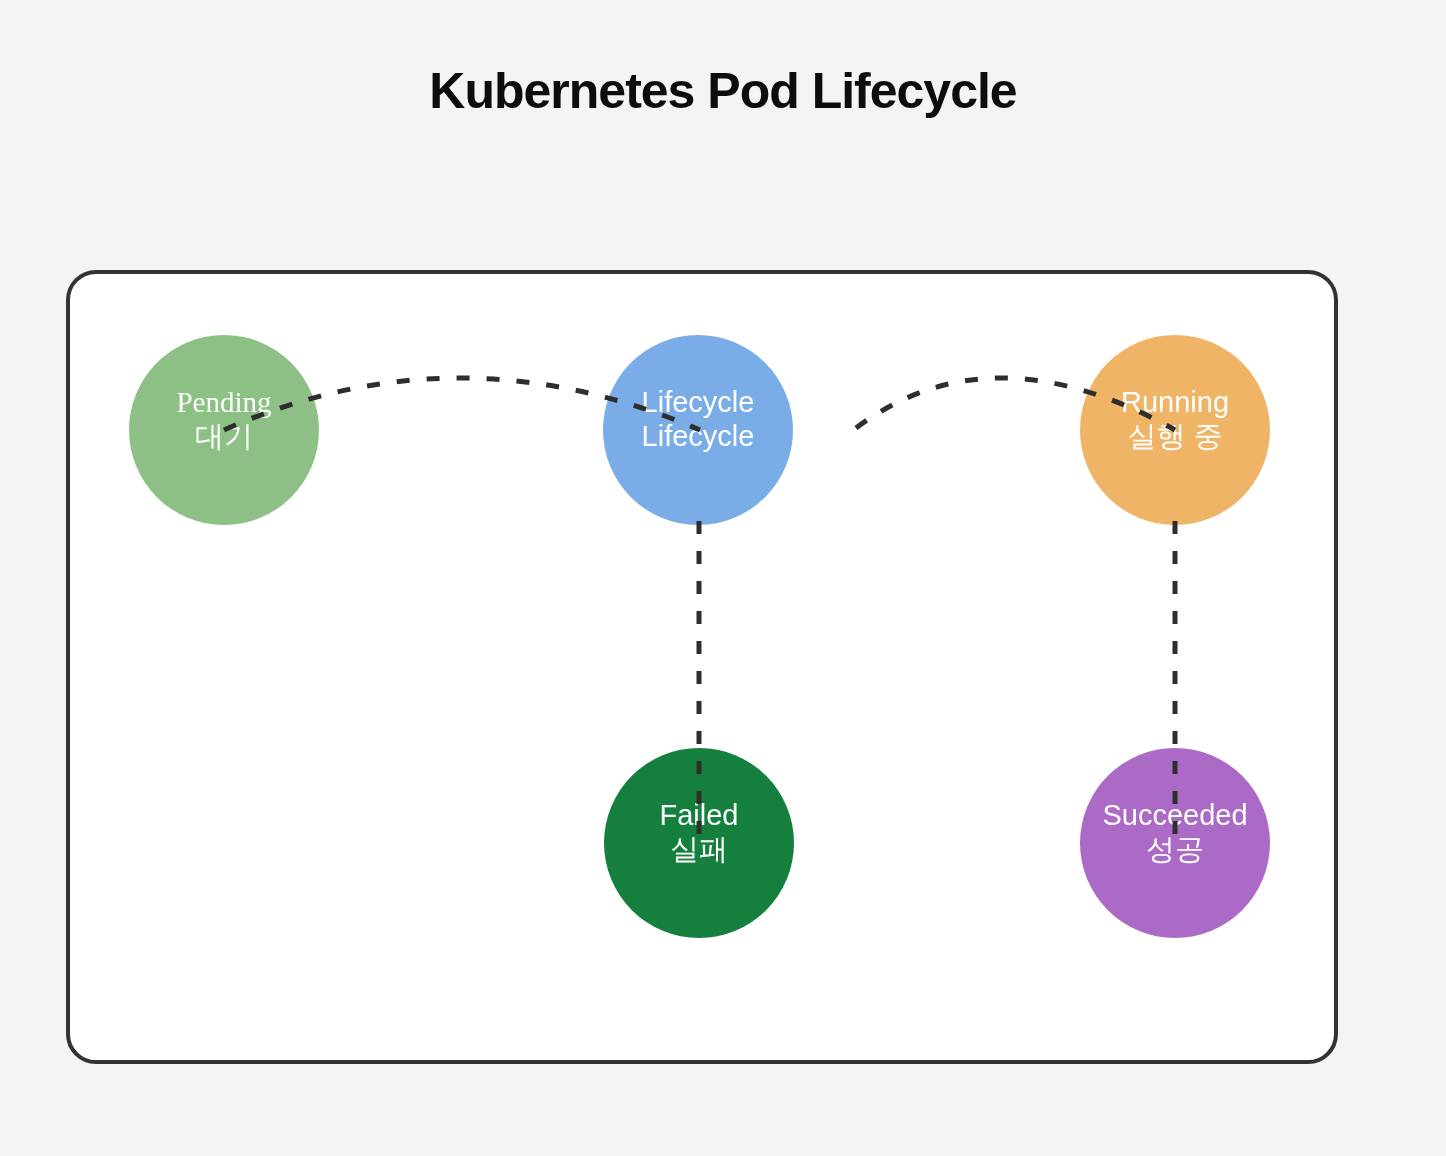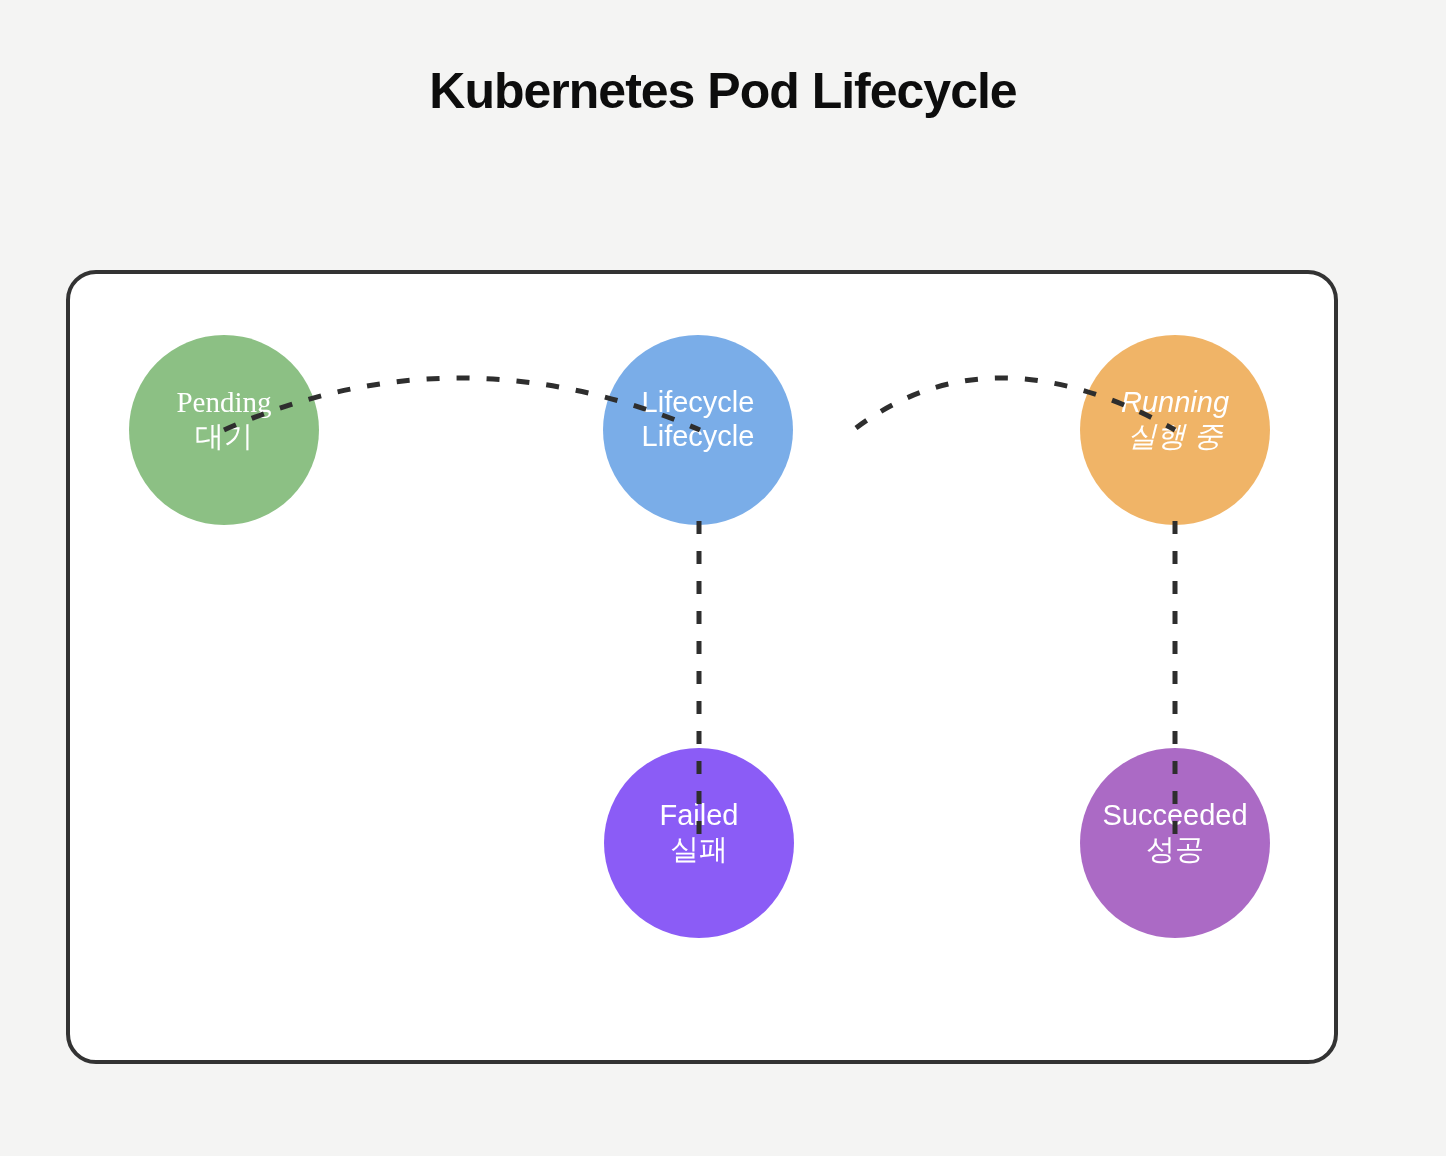--- a/index.html
+++ b/index.html
@@ -91,28 +91,28 @@
   </span>
 </div>
 
 <div class="node node-container" style="background: rgb(122, 173, 232);">
   <span class="node-text">
     <span class="node-line">Lifecycle</span>
     <span class="node-line">Lifecycle</span>
   </span>
 </div>
 
-<div class="node node-running" style="background: rgb(240, 180, 103); font-style: italic;">
+<div class="node node-running" style="background: rgb(240, 180, 103);">
   <span class="node-text">
     <span class="node-line">Running</span>
     <span class="node-line">실행 중</span>
   </span>
 </div>
 
-<div class="node node-failed" style="background: #8b5cf6; text-align: center;">
+<div class="node node-failed" style="background: #15803d; text-align: center;">
   <span class="node-text">
     <span class="node-line">Failed</span>
     <span class="node-line">실패</span>
   </span>
 </div>
 
 <div class="node node-succeeded" style="background: rgb(171, 106, 197); align-items: center;">
   <span class="node-text">
     <span class="node-line">Succeeded</span>
     <span class="node-line">성공</span>

